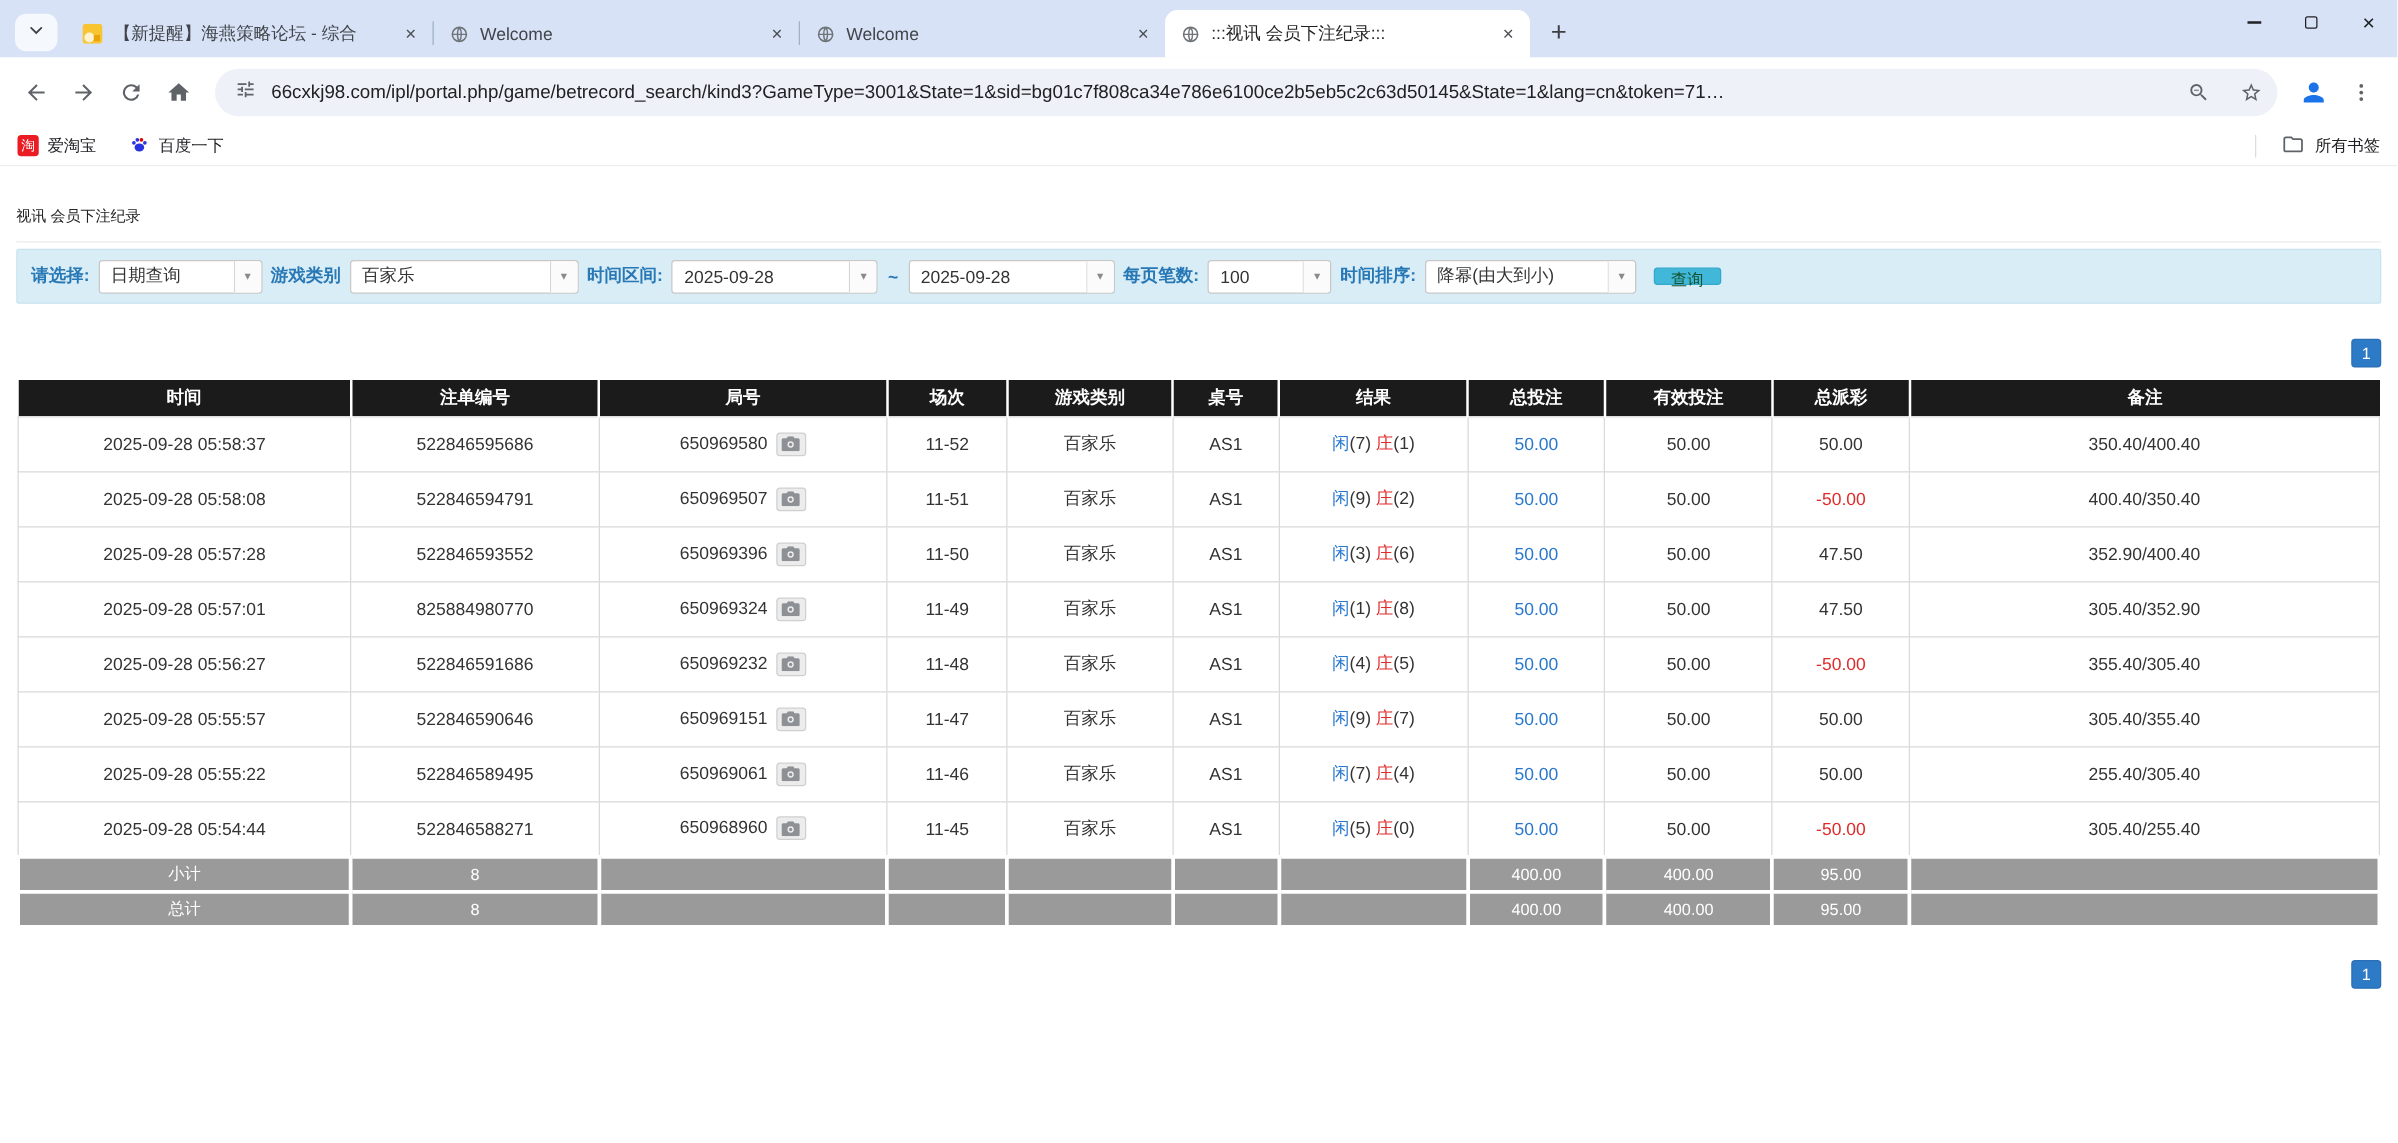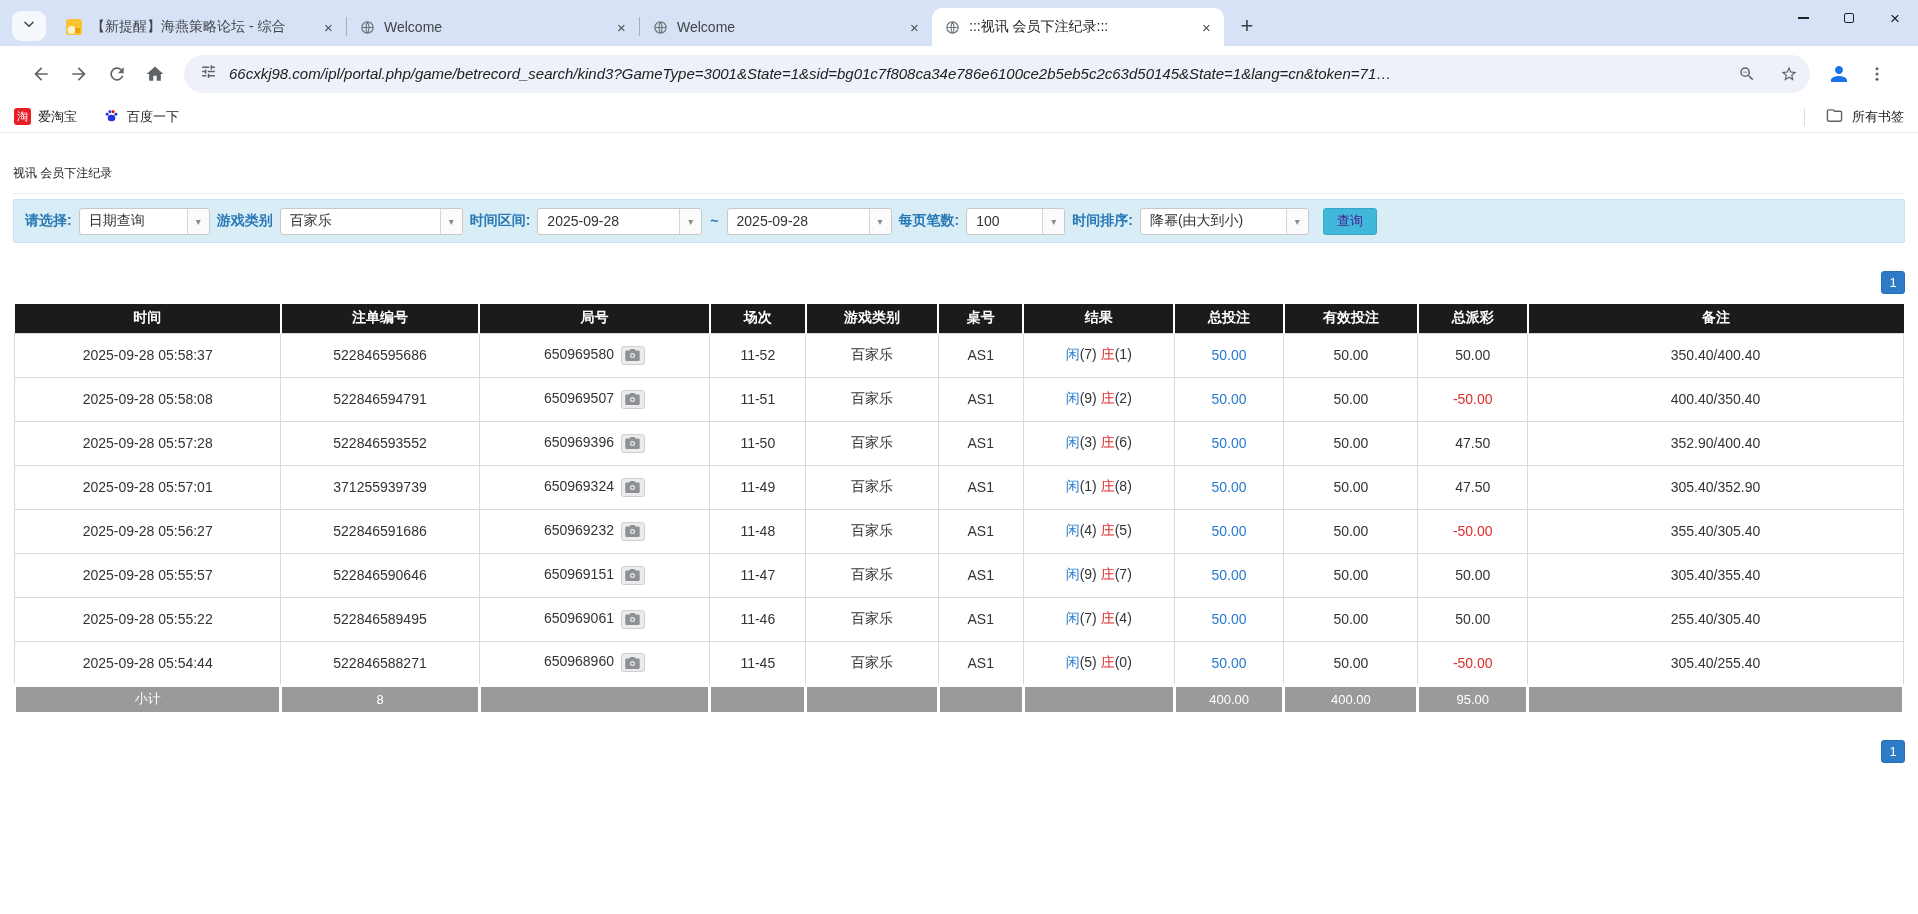--- a/index.html
+++ b/index.html
@@ -21,21 +21,21 @@
   .tab-divider { width:1px; height:19px; background:#9fb0c8; margin-bottom:10px; }
   .favicon { width:16px; height:16px; flex:0 0 auto; display:flex; align-items:center; justify-content:center; }
   .new-tab { width:30px; height:30px; margin:0 0 5px 8px; display:flex; align-items:center;
     justify-content:center; font-size:22px; color:#3c4043; border-radius:50%; cursor:pointer; }
   .win-controls { margin-left:auto; display:flex; align-self:flex-start; height:36px; }
   .win-btn { width:46px; height:36px; display:flex; align-items:center; justify-content:center; color:#202124; cursor:pointer; }
   .min-bar { width:11px; height:2px; background:#202124; }
   .max-box { width:10px; height:10px; border:1.6px solid #202124; border-radius:2px; }
   .close-x { font-size:17px; line-height:1; }
 
-  .toolbar { height:55px; background:#fff; display:flex; align-items:center; padding:0 24px; gap:4px;font-style:italic; }
+  .toolbar { height:55px; background:#fff; display:flex; align-items:center; padding:0 12px; gap:4px; }
   .nav-btn { width:34px; height:34px; border-radius:50%; display:flex; align-items:center; justify-content:center; cursor:pointer; flex:0 0 auto; }
   .addressbar { flex:1; height:38px; background:#eef1f8; border-radius:19px; display:flex;
     align-items:center; padding:0 6px 0 16px; margin:0 8px; gap:12px; min-width:0; }
   .url { flex:1; font-size:15px; color:#202124; white-space:nowrap; overflow:hidden; }
   .addr-icon { width:30px; height:30px; display:flex; align-items:center; justify-content:center; border-radius:50%; cursor:pointer; flex:0 0 auto; }
 
   .bookmarks { height:32px; background:#fff; display:flex; align-items:center; padding:0 14px;
     gap:26px; border-bottom:1px solid #ebedf0; font-size:13px; color:#202124; }
   .bm-item { display:flex; align-items:center; gap:7px; cursor:pointer; }
   .bm-fav-taobao { width:17px; height:17px; border-radius:3px; background:#ea1c24; color:#fff;
@@ -50,22 +50,22 @@
   .filter-bar { margin-top:5px; background:#d9edf7; border:1px solid #c5e4f0; border-radius:2px;
     height:44px; display:flex; align-items:center; padding:0 11px; gap:7px; font-size:14px; }
   .flabel { color:#2878b5; font-weight:bold; white-space:nowrap; }
   .tilde { color:#2878b5; font-weight:bold; margin:0 1px; }
   .select { background:#fff; border:1px solid #c8c8c8; border-radius:3px; height:27px;
     display:flex; align-items:center; color:#333; cursor:pointer; flex:0 0 auto; }
   .sel-val { padding:0 9px; flex:1; white-space:nowrap; overflow:hidden; font-size:14px; }
   .caret { width:22px; align-self:stretch; border-left:1px solid #d5d5d5; display:flex; align-items:center;
     justify-content:center; color:#8a8a8a; font-size:10px; background:#fbfbfb; border-radius:0 3px 3px 0; }
   .w-query{width:131px} .w-game{width:183px} .w-date{width:165px} .w-size{width:99px} .w-sort{width:169px}
-  .search-btn { margin-left:7px; height:27px; padding:0 13px; background:#41b8da; border:1px solid #35a8c9;
-    border-radius:3px; color:#4c1d95; font-size:13px; cursor:pointer; font-family:inherit;text-align:right; }
+  .search-btn { margin-left:7px; height:14px; padding:0 13px; background:#41b8da; border:1px solid #35a8c9;
+    border-radius:3px; color:#14532d; font-size:13px; cursor:pointer; font-family:inherit;text-align:right; }
 
   .summary-bar { margin-top:16px; background:#dff0d8; border:1px solid #d0e6c4; height:40px;
     display:flex; align-items:center; justify-content:space-between; padding:0 12px; font-size:13px; }
   .sum-left { color:#5f6e5f; }
   .sum-right { color:#e02020; }
 
   .pagerow { margin-top:28px; display:flex; justify-content:flex-end; }
   .pagerow.bottom { margin-top:25px; }
   .pagebtn { width:24px; height:23px; background:#2d7ac7; color:#fff; border:1px solid #2a6fb5;
     border-radius:3px; font-size:13px; display:flex; align-items:center; justify-content:center; cursor:pointer; font-family:inherit; }
@@ -389,21 +389,21 @@
       <span class="red">庄</span><span>(6)</span>
     </td>
     <td><a class="bet-link">50.00</a></td>
     <td>50.00</td>
     <td>47.50</td>
     <td>352.90/400.40</td>
   </tr>
 
   <tr>
     <td>2025-09-28 05:57:01</td>
-    <td>371255939739</td>
+    <td>825884980770</td>
     <td>
       <span>650969324</span><span class="cam-btn">
               <svg width="15" height="12" viewBox="0 0 24 20">
                 <path d="M8.5 0L6.8 2.5H2a2 2 0 0 0-2 2V18a2 2 0 0 0 2 2h20a2 2 0 0 0 2-2V4.5a2 2 0 0 0-2-2h-4.8L15.5 0h-7z" fill="#8d9196"></path>
                 <circle cx="12" cy="11" r="4.2" fill="#ececec"></circle>
                 <circle cx="12" cy="11" r="2.2" fill="#8d9196"></circle>
               </svg>
             </span>
     </td>
     <td>11-49</td>
@@ -526,19 +526,32 @@
         <td></td>
           <td></td>
           <td></td>
         <td></td>
           <td></td>
         <td>400.00</td>
         <td>400.00</td>
         <td>95.00</td>
         <td></td>
       </tr>
+      <tr>
+        <td>总计</td>
+        <td>8</td>
+        <td></td>
+          <td></td>
+          <td></td>
+        <td></td>
+          <td></td>
+        <td>400.00</td>
+        <td>400.00</td>
+        <td>95.00</td>
+        <td></td>
+      </tr>
     </tbody>
   </table>
 
   <div class="pagerow bottom">
     <button class="pagebtn">1</button>
   </div>
 </div>
 
 </body></html>

